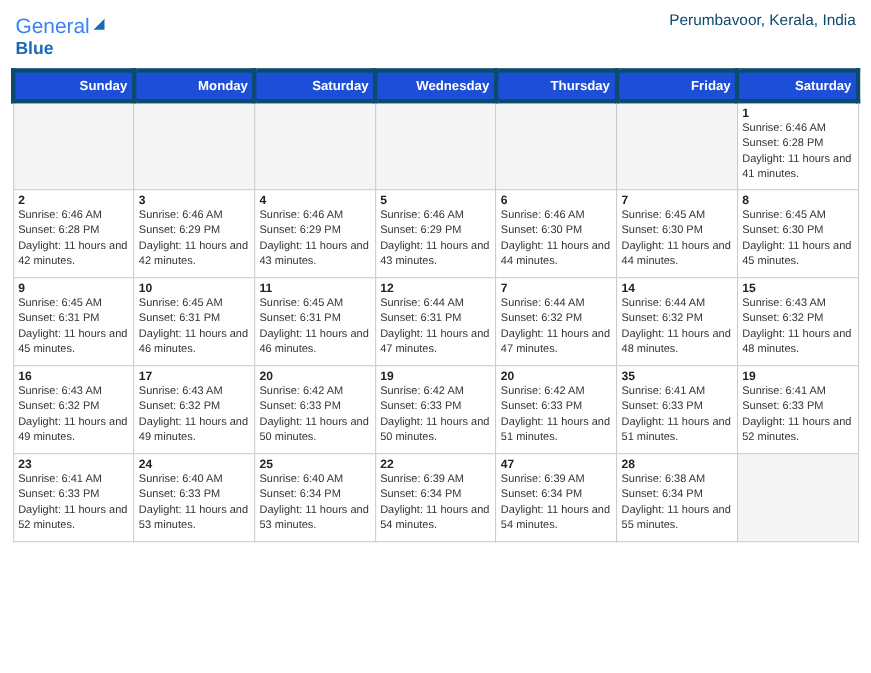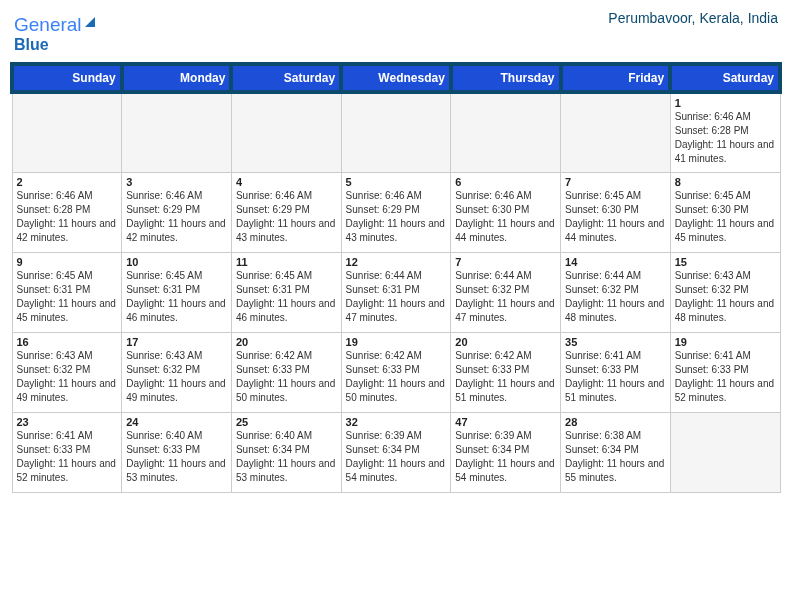--- a/index.html
+++ b/index.html
@@ -289,21 +289,21 @@
 Sunset: 6:33 PM
 Daylight: 11 hours and 53 minutes.</div>
         </td>
         <td>
           <span class="day-num">25</span>
           <div class="day-info">Sunrise: 6:40 AM
 Sunset: 6:34 PM
 Daylight: 11 hours and 53 minutes.</div>
         </td>
         <td>
-          <span class="day-num">32</span>
+          <span class="day-num">22</span>
           <div class="day-info">Sunrise: 6:39 AM
 Sunset: 6:34 PM
 Daylight: 11 hours and 54 minutes.</div>
         </td>
         <td>
           <span class="day-num">47</span>
           <div class="day-info">Sunrise: 6:39 AM
 Sunset: 6:34 PM
 Daylight: 11 hours and 54 minutes.</div>
         </td>

